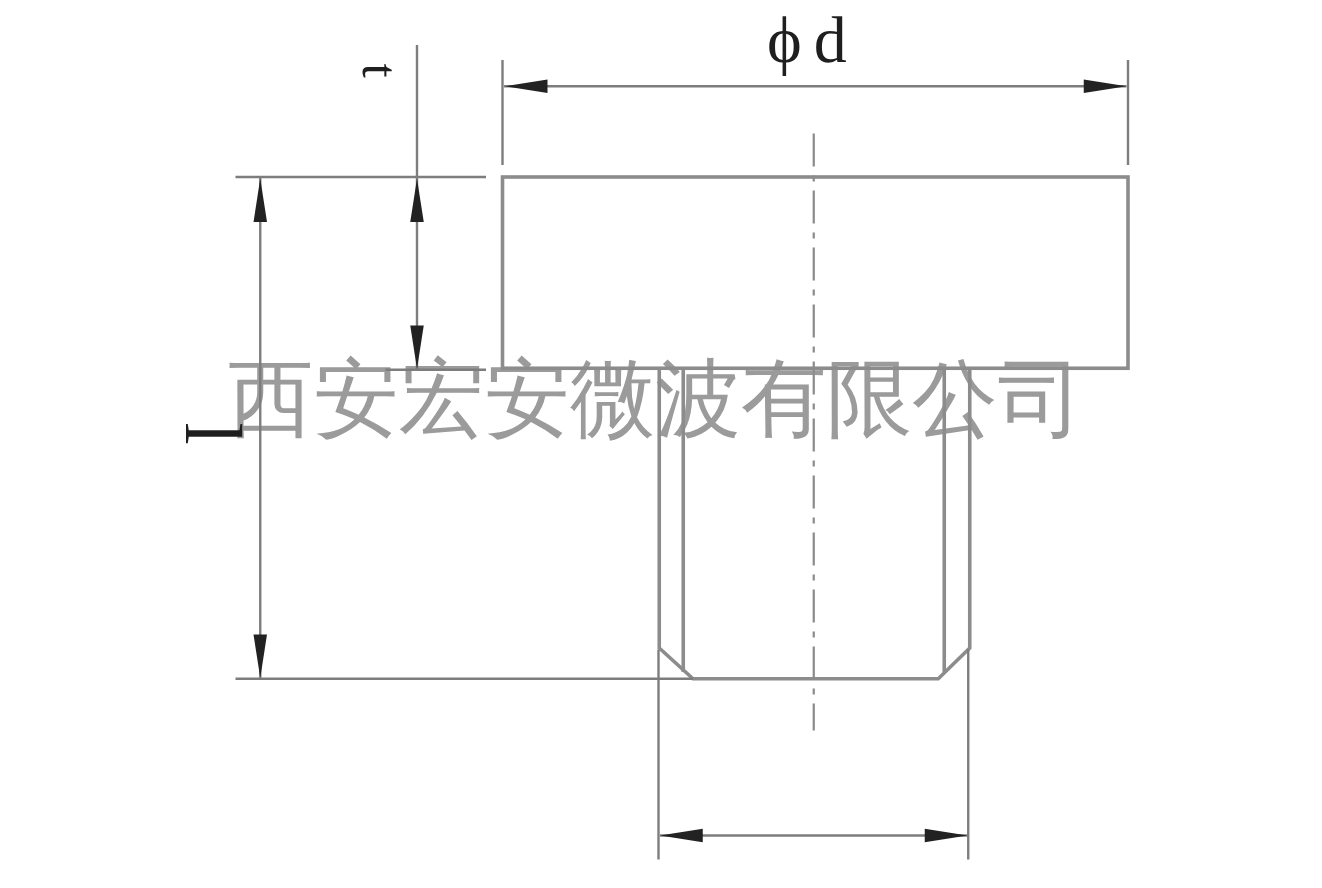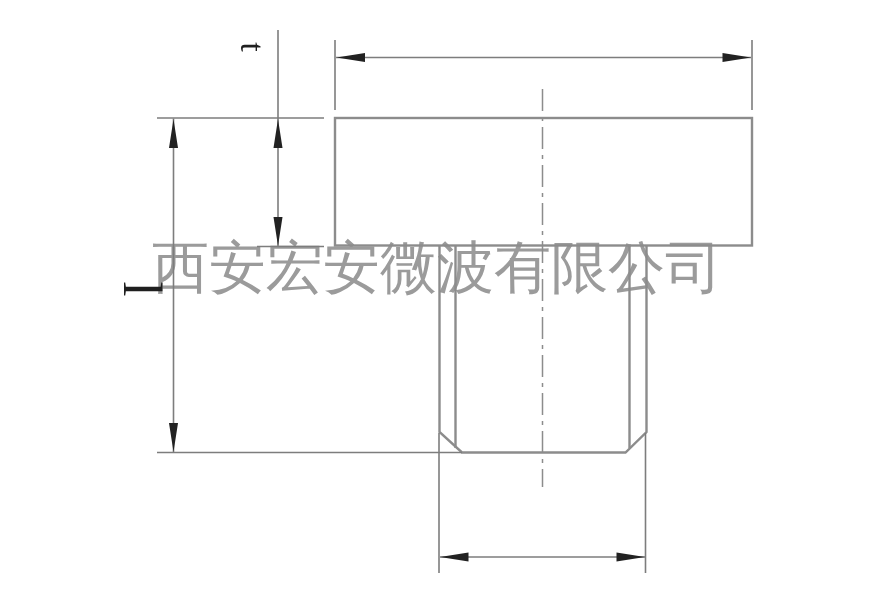--- a/index.html
+++ b/index.html
@@ -78,15 +78,16 @@
 
     <g>
       <line class="thin" x1="439" y1="433" x2="439" y2="573"></line>
       <line class="thin" x1="645.5" y1="433" x2="645.5" y2="573"></line>
       <line class="thin" x1="440" y1="557" x2="645" y2="557"></line>
       <polygon class="arrowhead" points="440,557 468.5,552.5 468.5,561.5"></polygon>
       <polygon class="arrowhead" points="645,557 616.5,552.5 616.5,561.5"></polygon>
     </g>
   </svg>
 
+  <div class="dim-label" id="label-diameter">ϕd</div>
   <div class="dim-label" id="label-head-thickness">t</div>
   <div class="dim-label" id="label-total-length">l</div>
 </div>
 
 </body></html>

